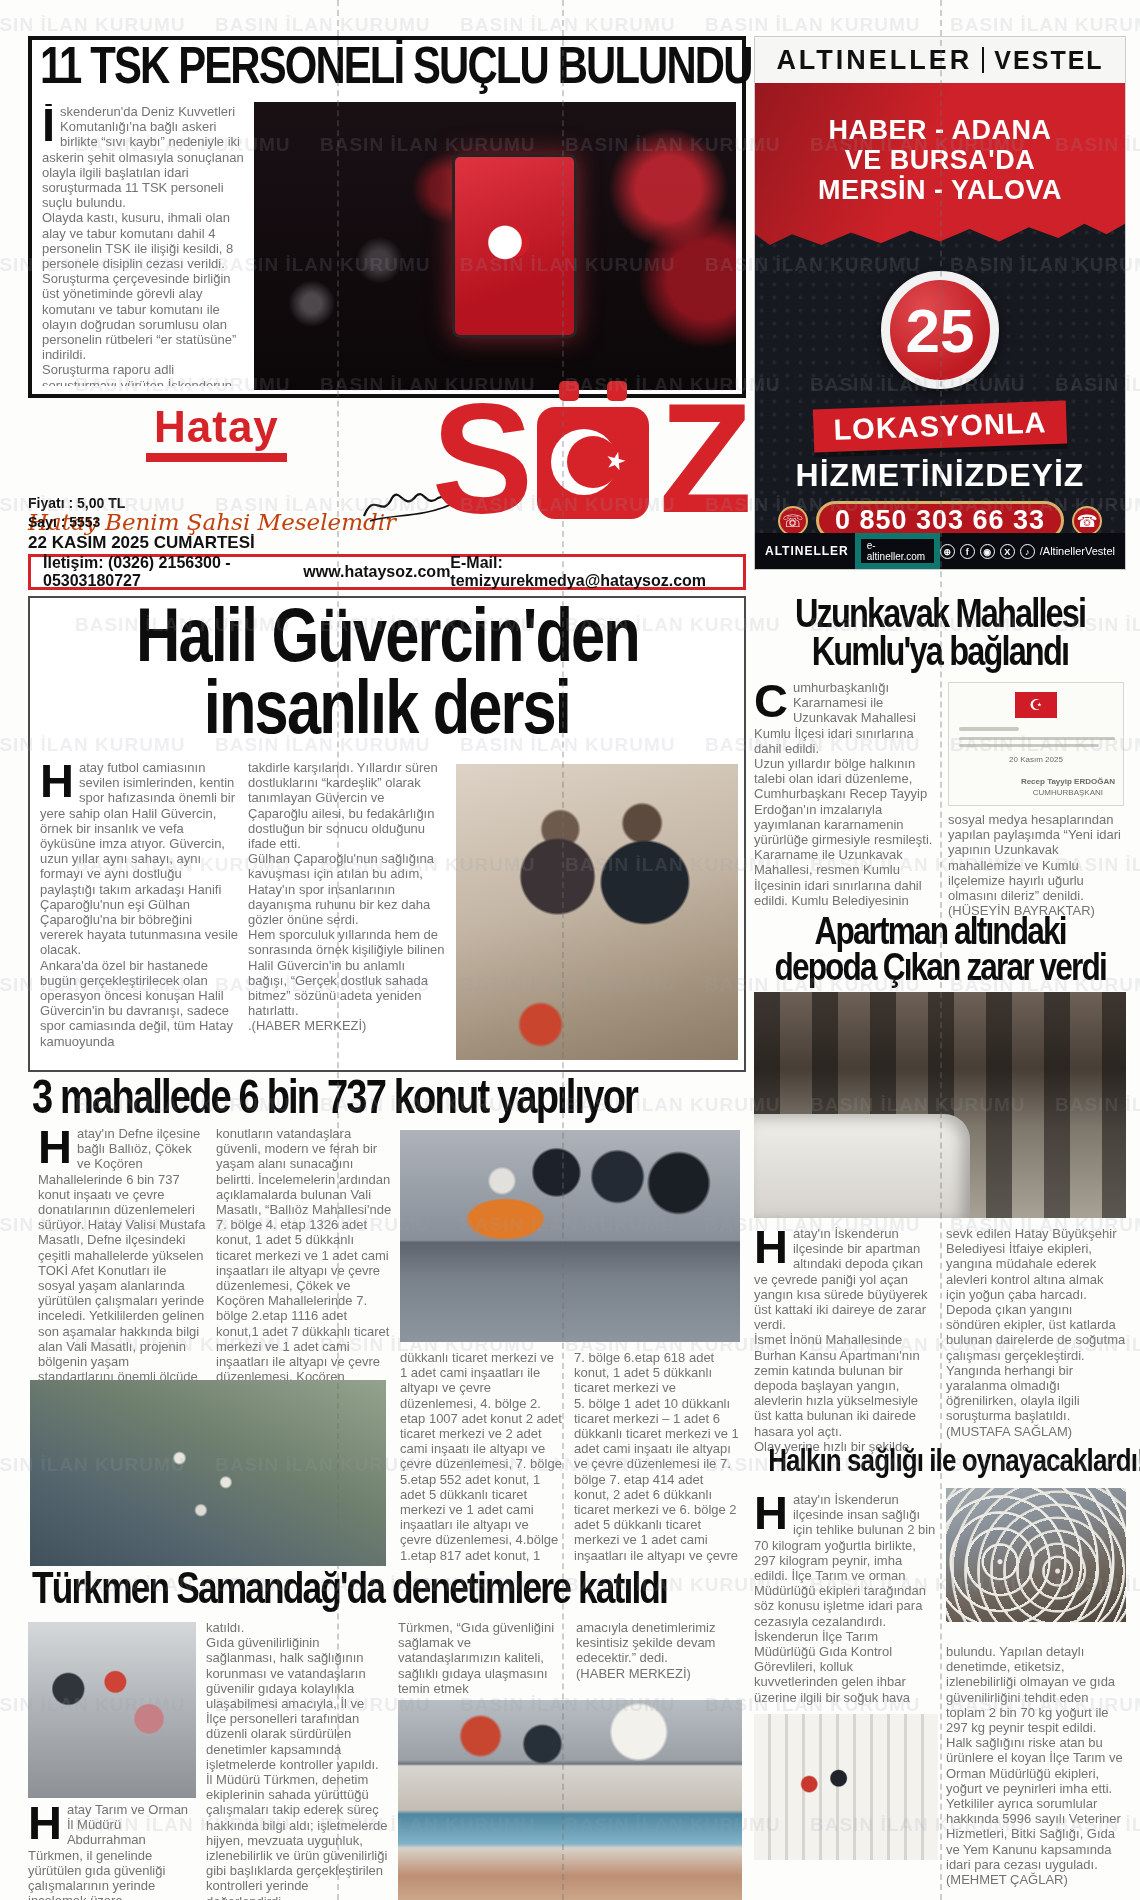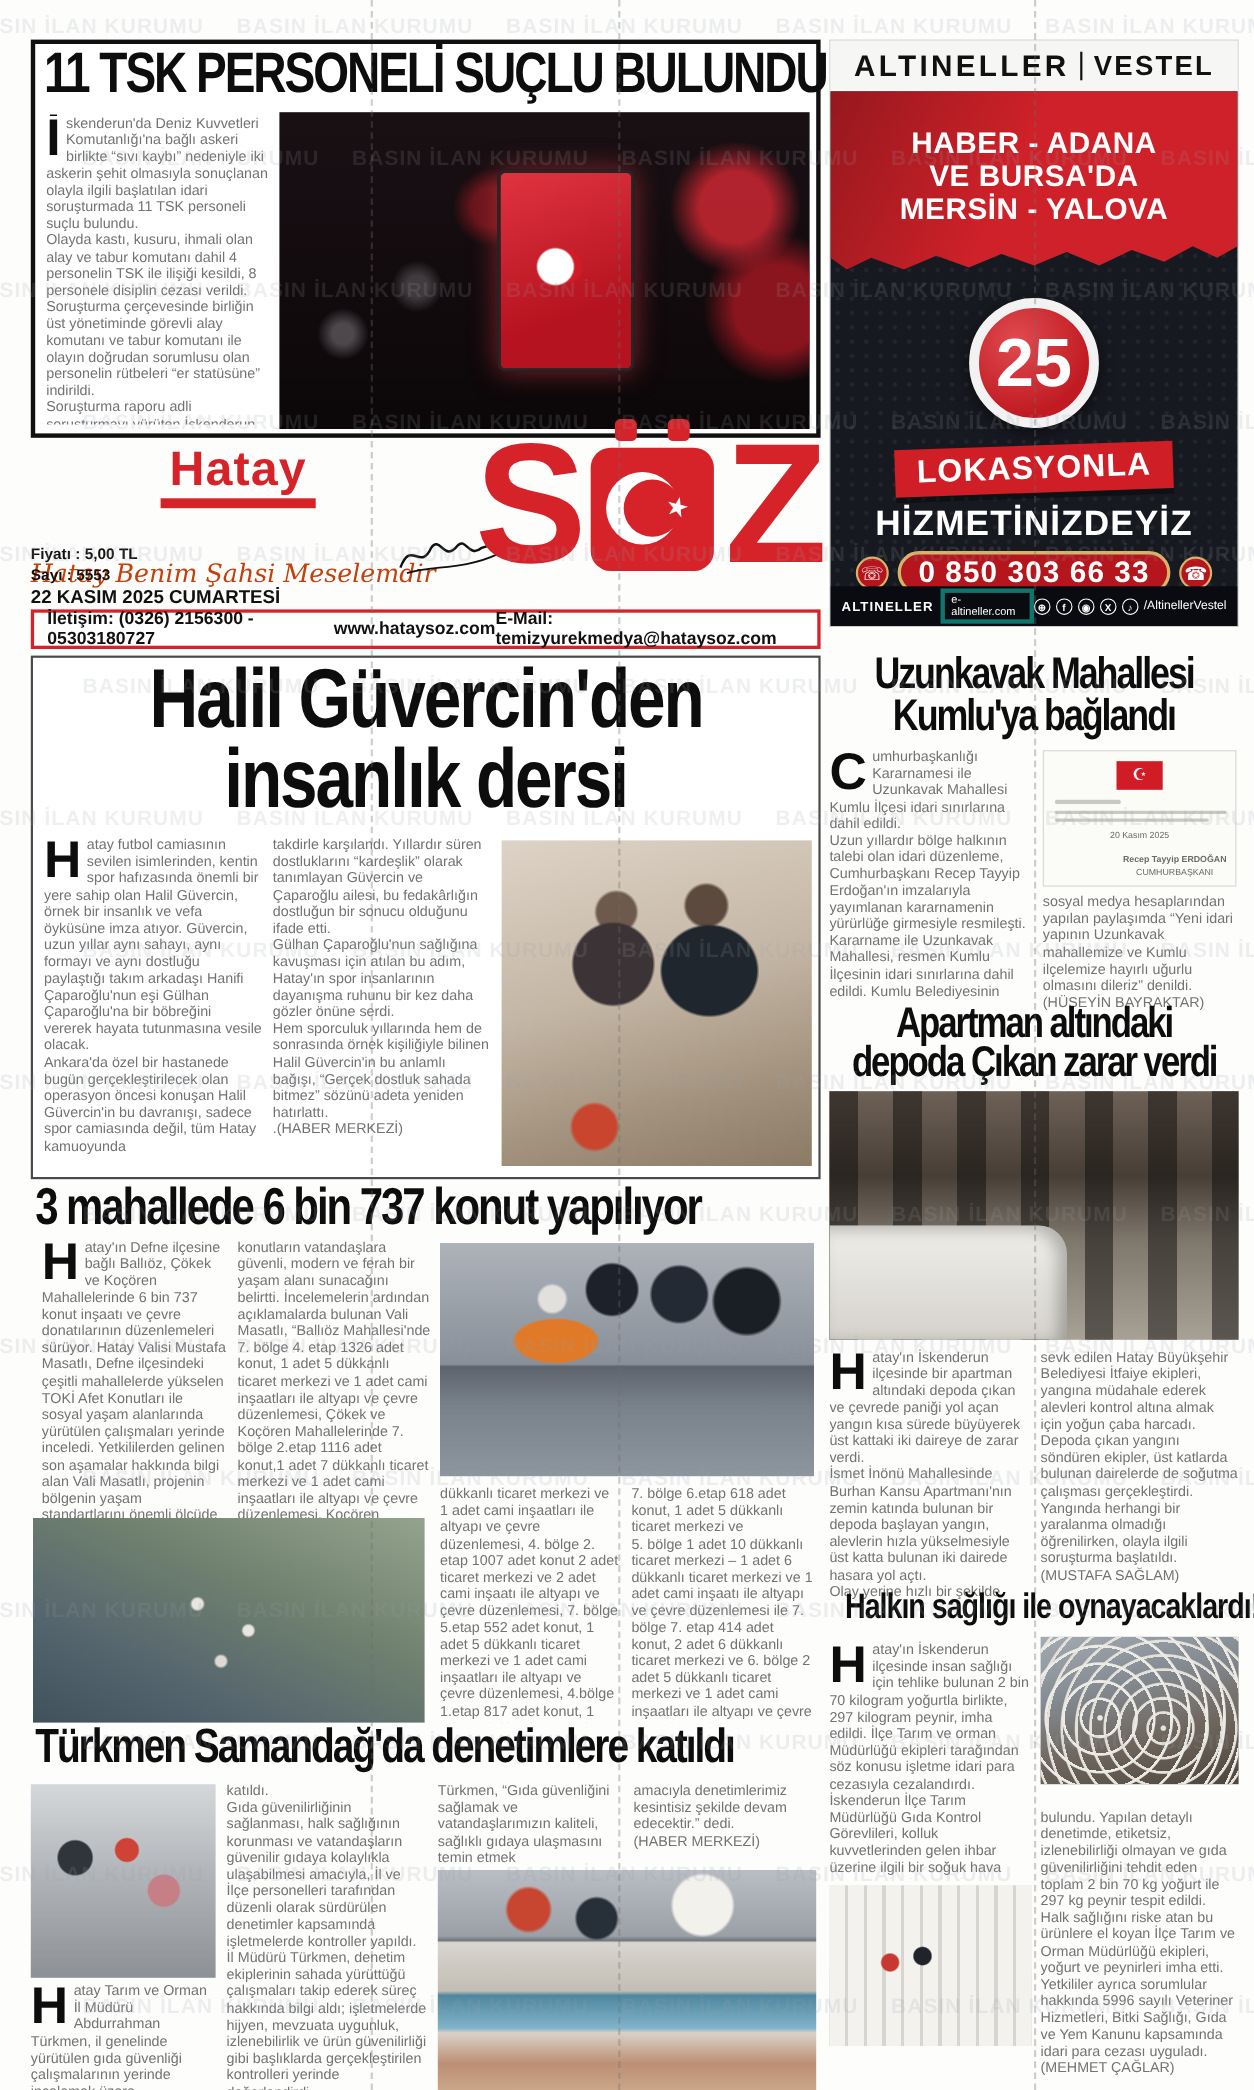--- a/index.html
+++ b/index.html
@@ -108,21 +108,21 @@
   .ad-phone{position:absolute;left:0;right:0;top:418px;display:flex;align-items:center;justify-content:center;
      gap:8px;z-index:3;}
   .ad-ico{width:30px;height:30px;border-radius:50%;border:2px solid #d8b46a;background:#b5161d;color:#fff;
      font-size:17px;line-height:28px;text-align:center;}
   .ad-pill{background:#b5161d;border:3px solid #d8b46a;border-radius:999px;color:#fff;font-weight:800;
      font-size:27px;padding:1px 16px;letter-spacing:1px;}
   .ad-foot{position:absolute;left:0;right:0;bottom:0;height:36px;background:#0a0b10;display:flex;
      align-items:center;justify-content:space-between;padding:0 10px;z-index:4;color:#fff;}
   .ad-foot-left{display:flex;align-items:center;gap:6px;}
   .ad-foot-brand{font-weight:800;font-size:12px;letter-spacing:1px;}
-  .ad-foot-site{border:4px solid #0f766e;font-size:10px;padding:1px 6px;}
+  .ad-foot-site{border:6px solid #0f766e;font-size:10px;padding:1px 6px;}
   .ad-foot-right{display:flex;align-items:center;gap:5px;font-size:11px;}
   .soc{display:inline-block;width:15px;height:15px;border:1px solid #fff;border-radius:50%;
      font-size:9px;line-height:14px;text-align:center;font-weight:700;}
   
   .mast{left:28px;top:402px;width:718px;height:148px;z-index:2;}
   .hatay{position:absolute;left:118px;top:0;color:#d6232a;font-size:44px;font-weight:800;
      border-bottom:9px solid #d6232a;padding:0 8px 1px;letter-spacing:1px;}
   .slogan{position:absolute;left:0;top:62px;font-family:"DejaVu Serif",serif;font-style:italic;
      font-size:23px;color:#17171''7;}
   .slogan{color:#c2410c;margin-top:45px;}

